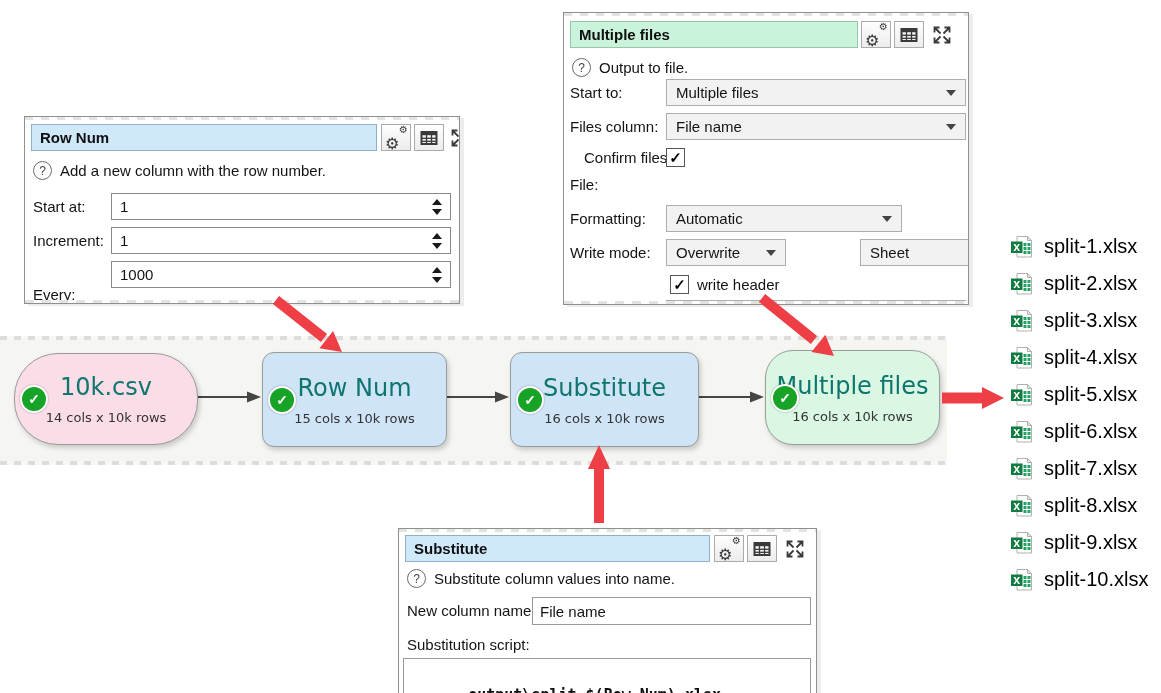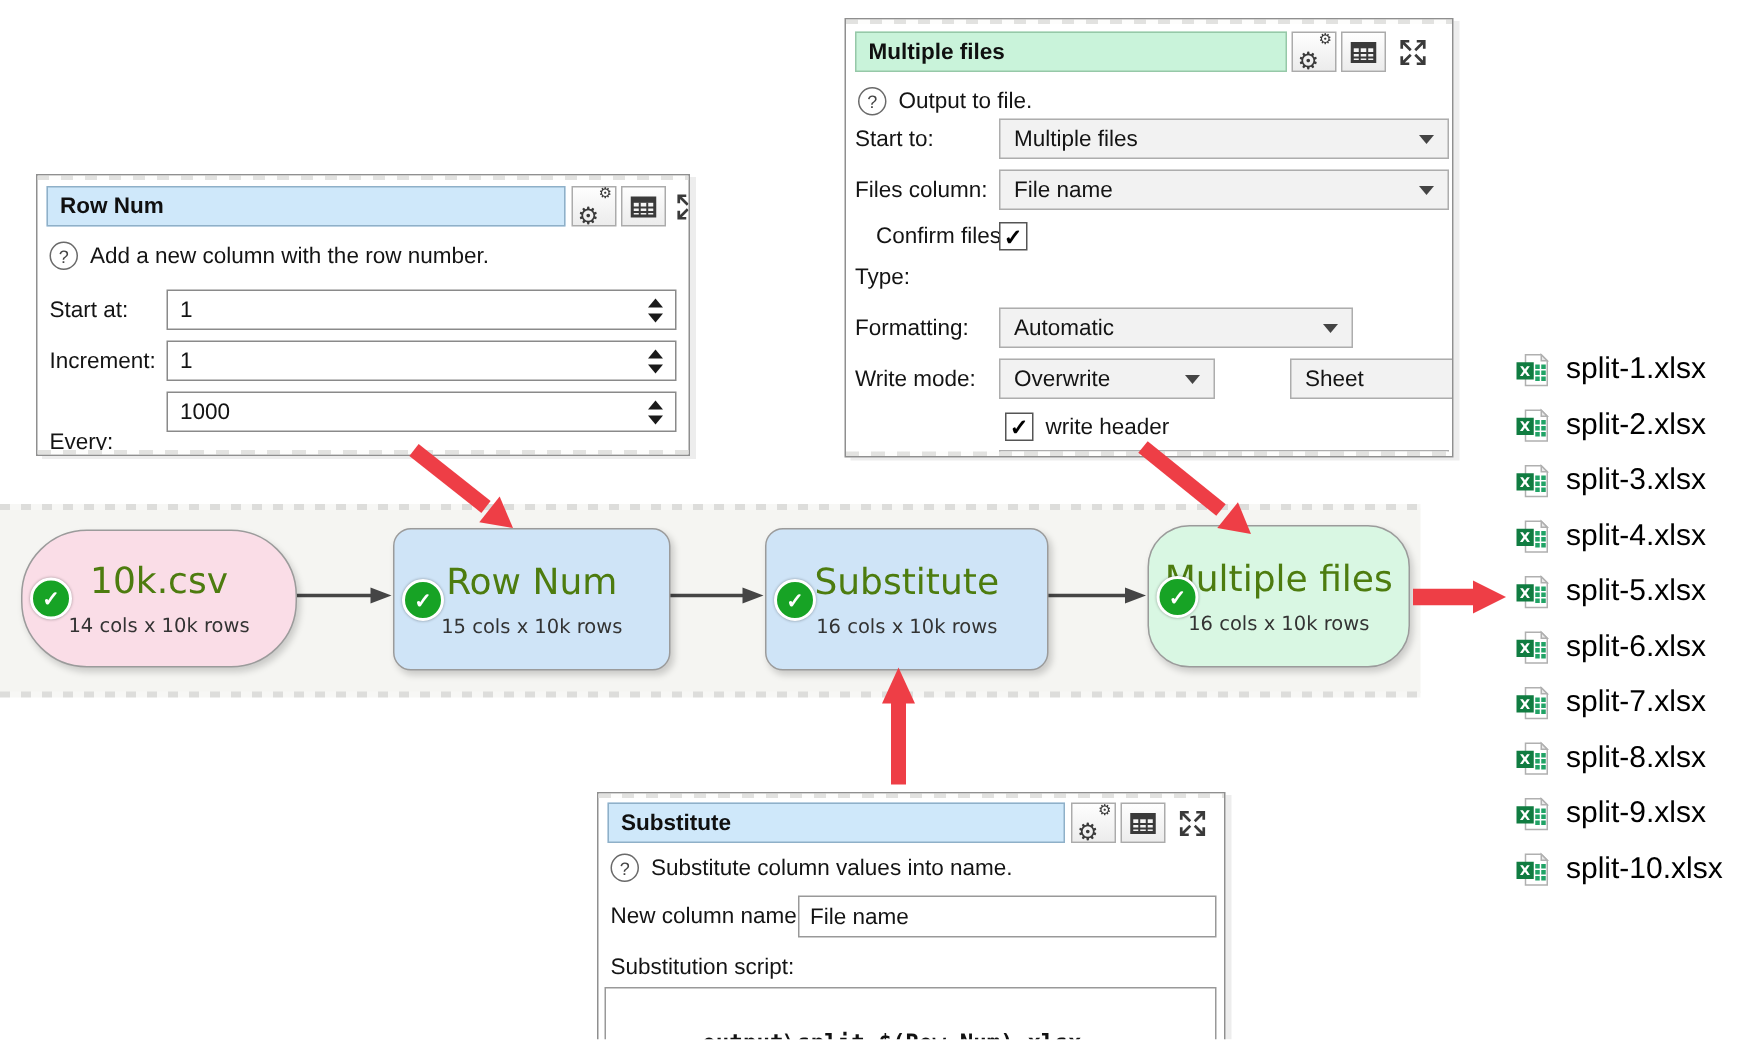--- a/index.html
+++ b/index.html
@@ -8,21 +8,21 @@
 
   
   .band{position:absolute;left:0;top:339px;width:947px;height:123px;background:#f5f5f2;}
   .band::before,.band::after{content:"";position:absolute;left:0;right:0;height:4px;
          background:repeating-linear-gradient(90deg,#dddddb 0 7px,#f7f7f5 7px 14px);}
   .band::before{top:-3px}.band::after{bottom:-3px}
 
   
   .node{position:absolute;border:1px solid #9b9b9b;box-shadow:2px 3px 5px rgba(0,0,0,.18);
         display:flex;flex-direction:column;align-items:center;justify-content:center;gap:9px;z-index:2;}
-  .ntitle{font-family:"DejaVu Sans",sans-serif;font-size:24px;color:#4d7c0f;text-align:right;}
+  .ntitle{font-family:"DejaVu Sans",sans-serif;font-size:24px;color:#0f766e;text-align:right;}
   .nsub{font-family:"DejaVu Sans",sans-serif;font-size:13px;color:#333;}
   .ncheck{position:absolute;left:5px;top:50%;transform:translateY(-50%);width:24px;height:24px;
         border-radius:50%;background:#17a325;color:#fff;font-size:14px;font-weight:bold;
         display:flex;align-items:center;justify-content:center;border:2px solid #fff;
         box-shadow:0 0 2px rgba(0,0,0,.35);}
 
   
   .shot{position:absolute;background:#fff;border:1px solid #8f8f8f;z-index:3;
         box-shadow:4px 2px 0 rgba(0,0,0,.07);overflow:hidden;}
   .shot::before{content:"";position:absolute;left:0;right:0;top:0;height:3px;
@@ -247,30 +247,30 @@
     <div class="dd" style="left:102px;top:100px;width:300px;">
       <span>File name</span>
       <span class="dd-caret"></span>
     </div>
 
     <span class="lbl" style="left:20px;top:131px;">Confirm files:</span>
     <span class="cb" style="left:102px;top:135px;">
       <span>✓</span>
     </span>
 
-    <span class="lbl" style="left:6px;top:158px;">Type:</span>
+    <span class="lbl" style="left:6px;top:158px;">File:</span>
 
     <span class="lbl" style="left:6px;top:192px;">Formatting:</span>
     <div class="dd" style="left:102px;top:192px;width:236px;">
       <span>Automatic</span>
       <span class="dd-caret"></span>
     </div>
 
     <span class="lbl" style="left:6px;top:226px;">Write mode:</span>
-    <div class="dd" style="left:102px;top:226px;width:144px;">
+    <div class="dd" style="left:102px;top:226px;width:120px;">
       <span>Overwrite</span>
       <span class="dd-caret"></span>
     </div>
     <div class="dd" style="left:256px;top:226px;width:168px;margin-left:40px;">
       <span>Sheet</span>
       <span class="dd-caret"></span>
     </div>
 
     <span class="cb" style="left:106px;top:262px;">
       <span>✓</span>

